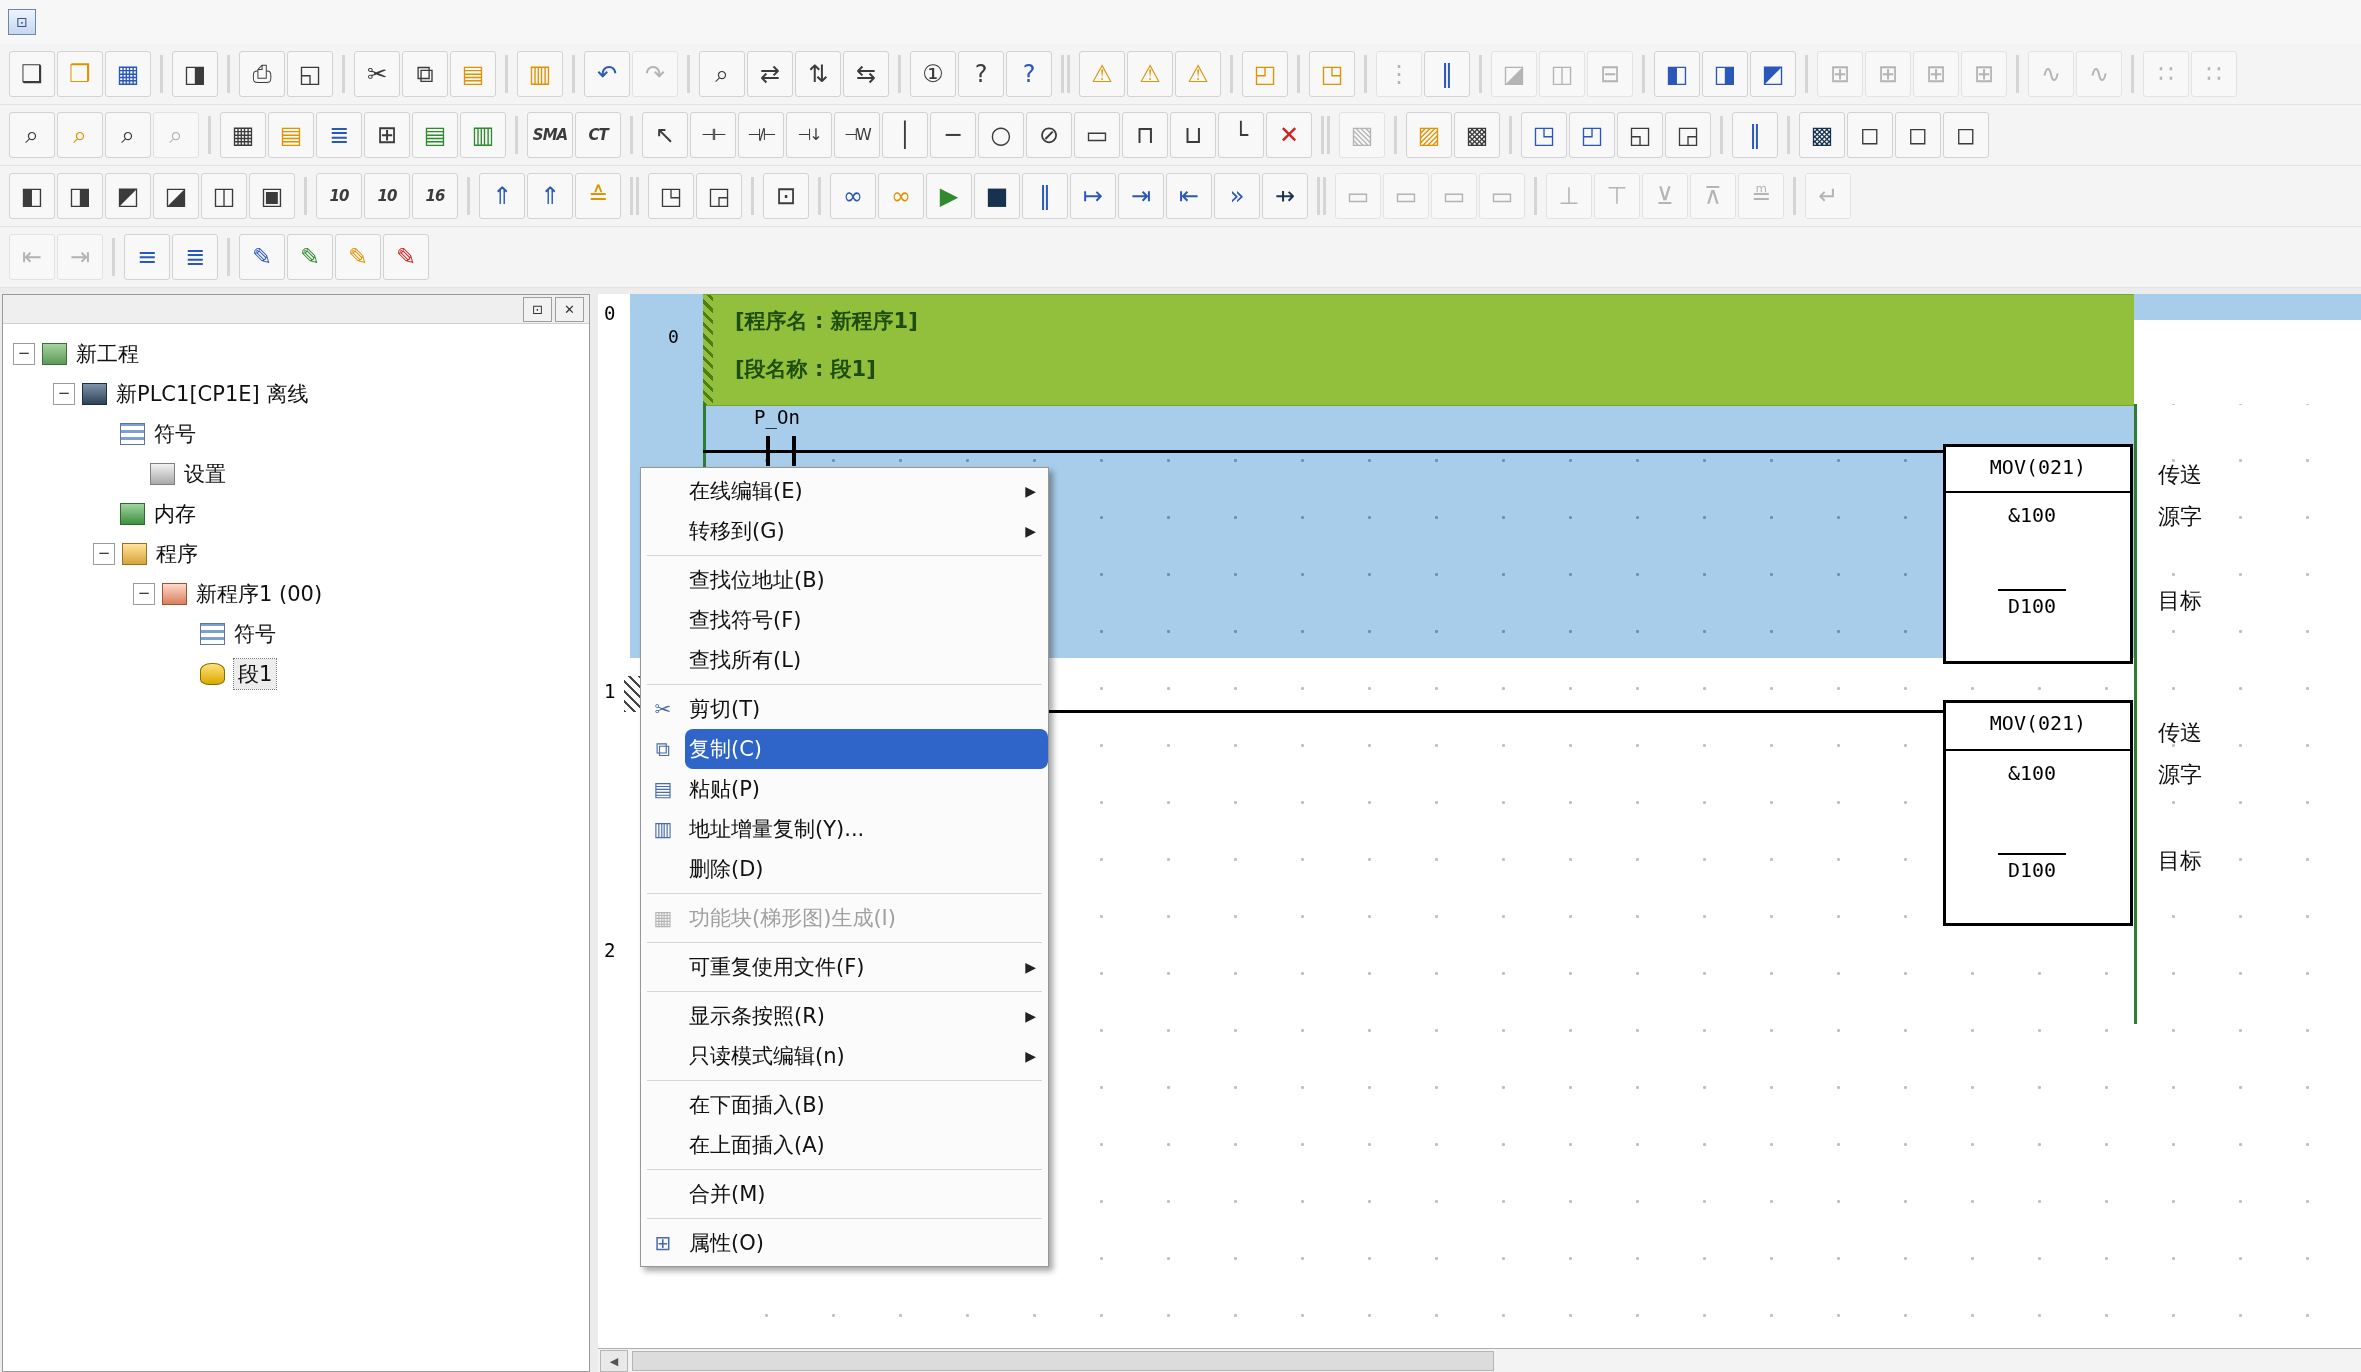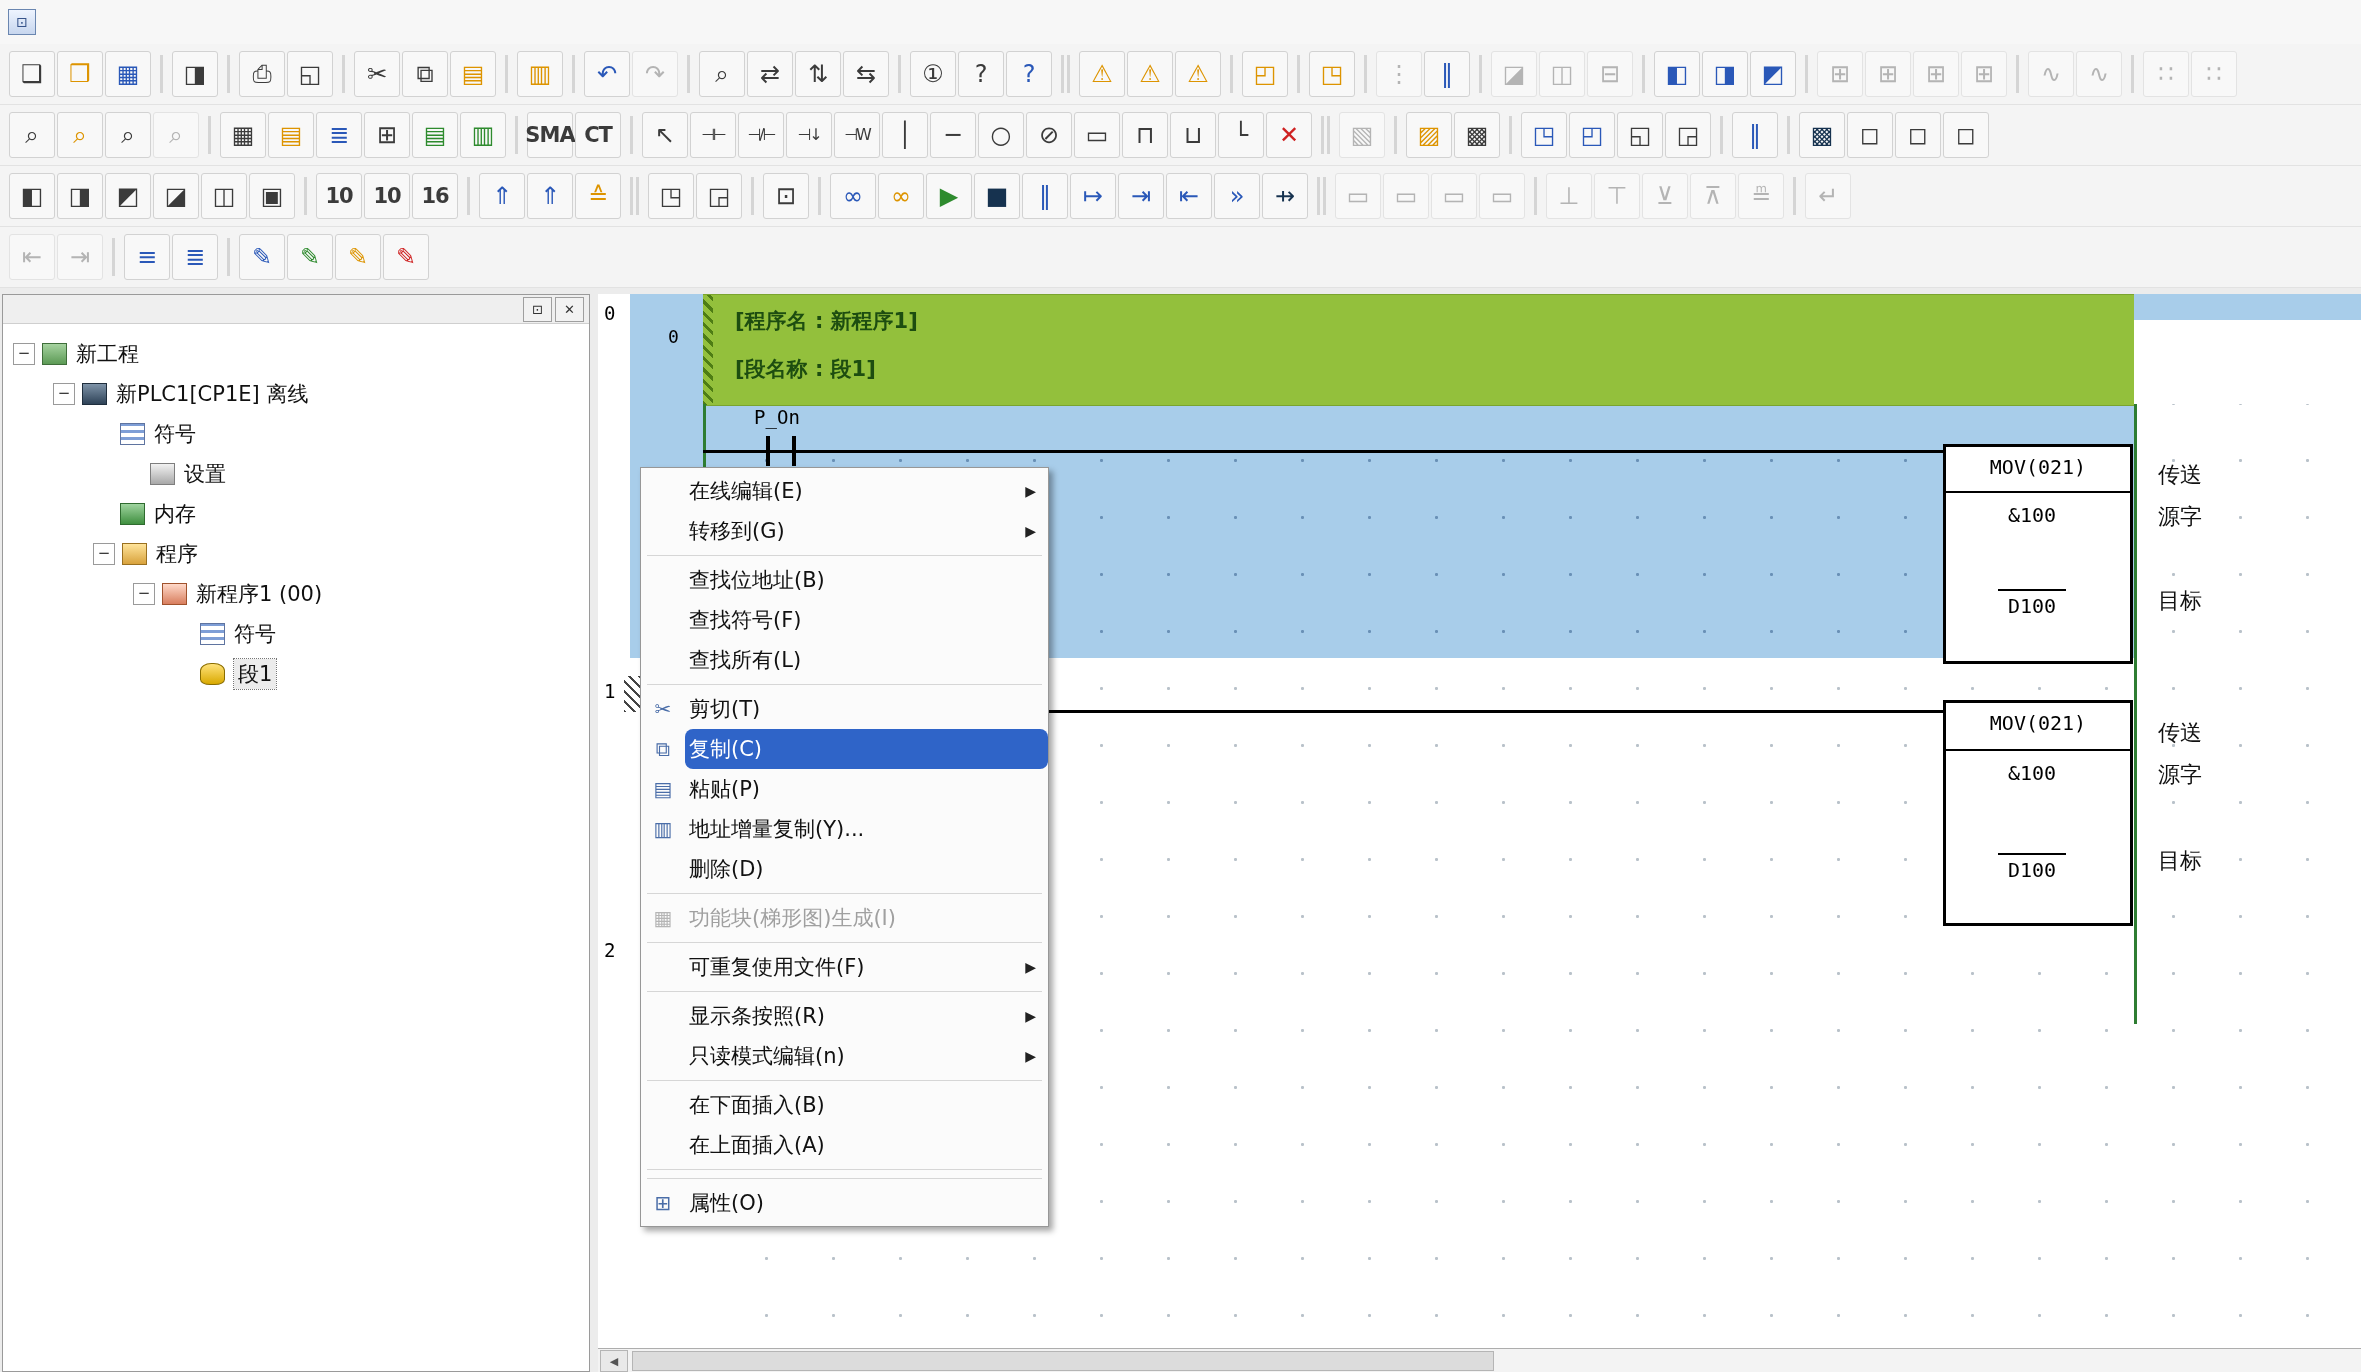--- a/index.html
+++ b/index.html
@@ -15,21 +15,21 @@
 
   
   .toolbars{position:absolute;top:44px;left:0;right:0;}
   .tbrow{display:flex;align-items:center;height:60px;background:#f4f4f4;border-bottom:1px solid #e2e2e2;padding-left:8px;}
   .tbtn{width:44px;height:44px;flex:0 0 auto;display:flex;align-items:center;justify-content:center;margin:1px;
     border:1px solid #d2d2d2;background:#f8f8f8;border-radius:3px;font-size:24px;color:#3b3b3b;}
   .tbtn .tg{line-height:1;}
   .tbtn.sep{width:3px;height:38px;margin:0 8px;border:none;border-radius:0;background:#d5d5d5;}
   .tbtn.sep2{width:9px;height:38px;margin:0 8px;border:none;border-radius:0;
     background:linear-gradient(90deg,#d5d5d5 0 3px,transparent 3px 6px,#d5d5d5 6px 9px);}
-  .tbtn.txt .tg{font-size:21px;font-weight:bold;letter-spacing:-1px;}
+  .tbtn.txt .tg{font-size:15px;font-weight:bold;letter-spacing:-1px;font-style:italic;}
   .tbtn.txt2 .tg{font-size:16px;letter-spacing:-2px;}
   .tbtn.dis{border-color:#e3e3e3;}
   .tbtn.dis .tg{color:#b4b4b4;}
   .tbtn.c-warn .tg{color:var(--warn);}
   .tbtn.c-blue .tg{color:#2a58b8;}
   .tbtn.c-green .tg{color:#2e8b2e;}
   .tbtn.c-red .tg{color:#cf2222;}
   .tbtn.c-dark .tg{color:#16324f;}
 
   
@@ -831,20 +831,27 @@
       </div>
 
       <div class="cm-item sep">
 
         <span class="cm-body">
           <span class="cm-label"></span>
           <span class="cm-arrow"></span>
         </span>
       </div>
 
+      <div class="cm-item">
+        <span class="cm-ico"></span>
+        <span class="cm-body">
+          <span class="cm-label">合并(M)</span>
+          <span class="cm-arrow"></span>
+        </span>
+      </div>
 
       <div class="cm-item sep">
 
         <span class="cm-body">
           <span class="cm-label"></span>
           <span class="cm-arrow"></span>
         </span>
       </div>
 
       <div class="cm-item">

